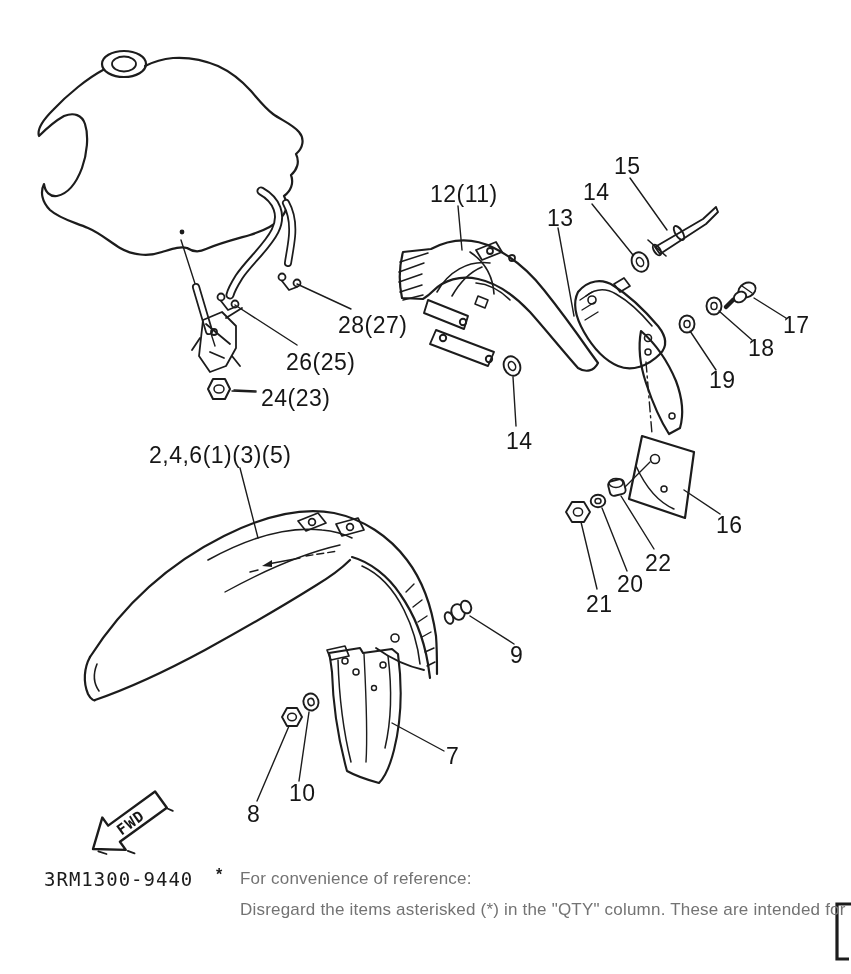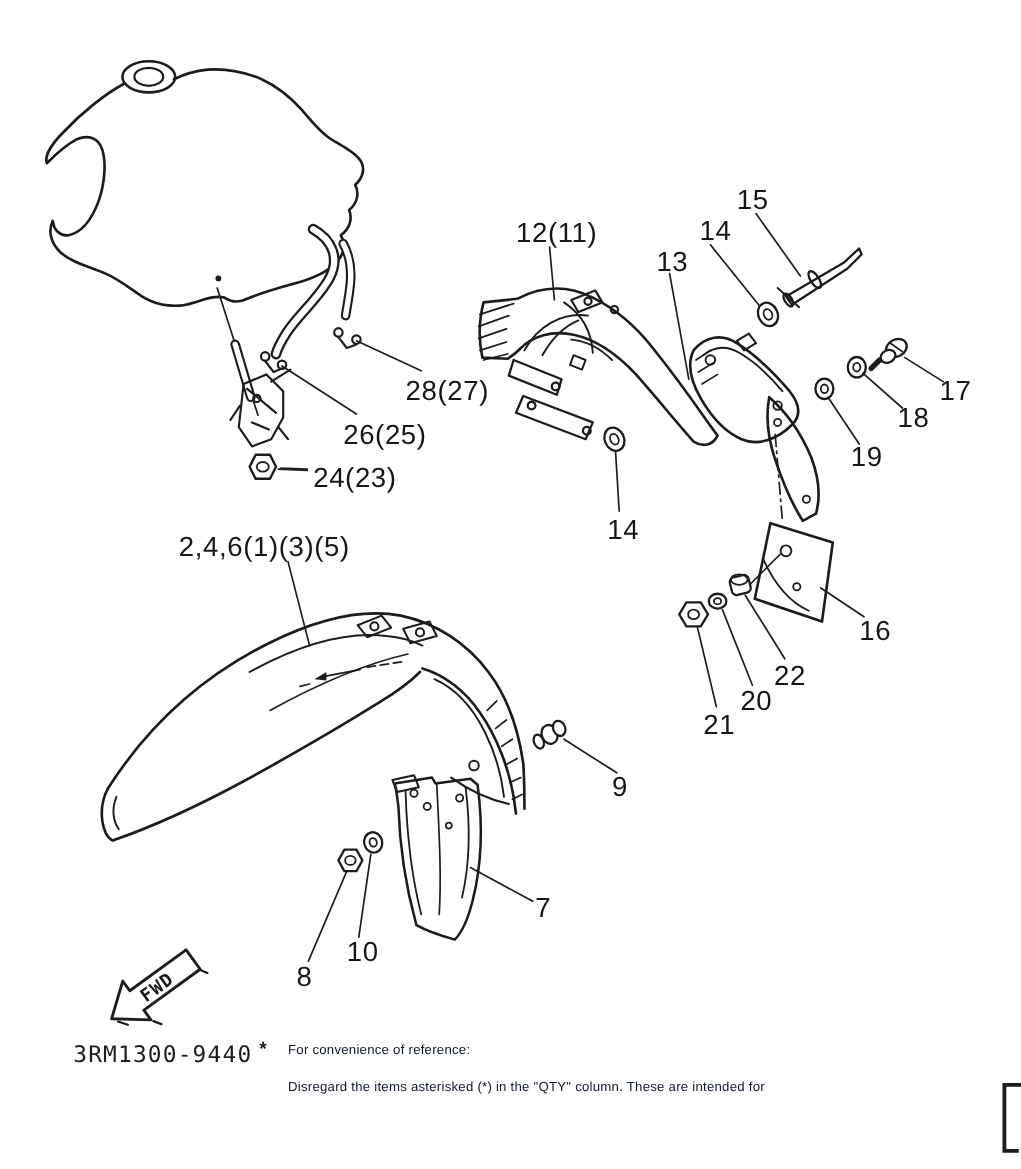--- a/index.html
+++ b/index.html
@@ -12,24 +12,24 @@
     font-family:"Liberation Sans",sans-serif;
     font-size:23px;letter-spacing:.5px;fill:#161616;
   }
   svg text.fwd{
     font-family:"DejaVu Sans Mono",monospace;
     font-size:15px;font-weight:bold;letter-spacing:1px;fill:#161616;
   }
   .footer-block{position:absolute;left:0;top:0;width:100%;height:100%;pointer-events:none;}
   .code{
     position:absolute;left:44px;top:868px;
-    font-family:"DejaVu Sans Mono",monospace;font-size:19px;letter-spacing:1px;color:#1c1c1c;margin-left:17px;
+    font-family:"DejaVu Sans Mono",monospace;font-size:19px;letter-spacing:1px;color:#1c1c1c;
   }
   .fn-marker{position:absolute;left:216px;top:866px;font-size:16px;font-weight:bold;color:#1c1c1c;}
-  .fn-line{position:absolute;left:240px;font-size:11px;color:#0f172a;letter-spacing:.2px;white-space:nowrap;}
+  .fn-line{position:absolute;left:240px;font-size:17px;color:#737373;letter-spacing:.2px;white-space:nowrap;}
   .fn-1{top:869px;}
   .fn-2{top:900px;}
   .fn-3{top:931px;}
   .u{text-decoration:underline;}
 </style>
 </head>
 <body>
 
 <div class="page">
 

